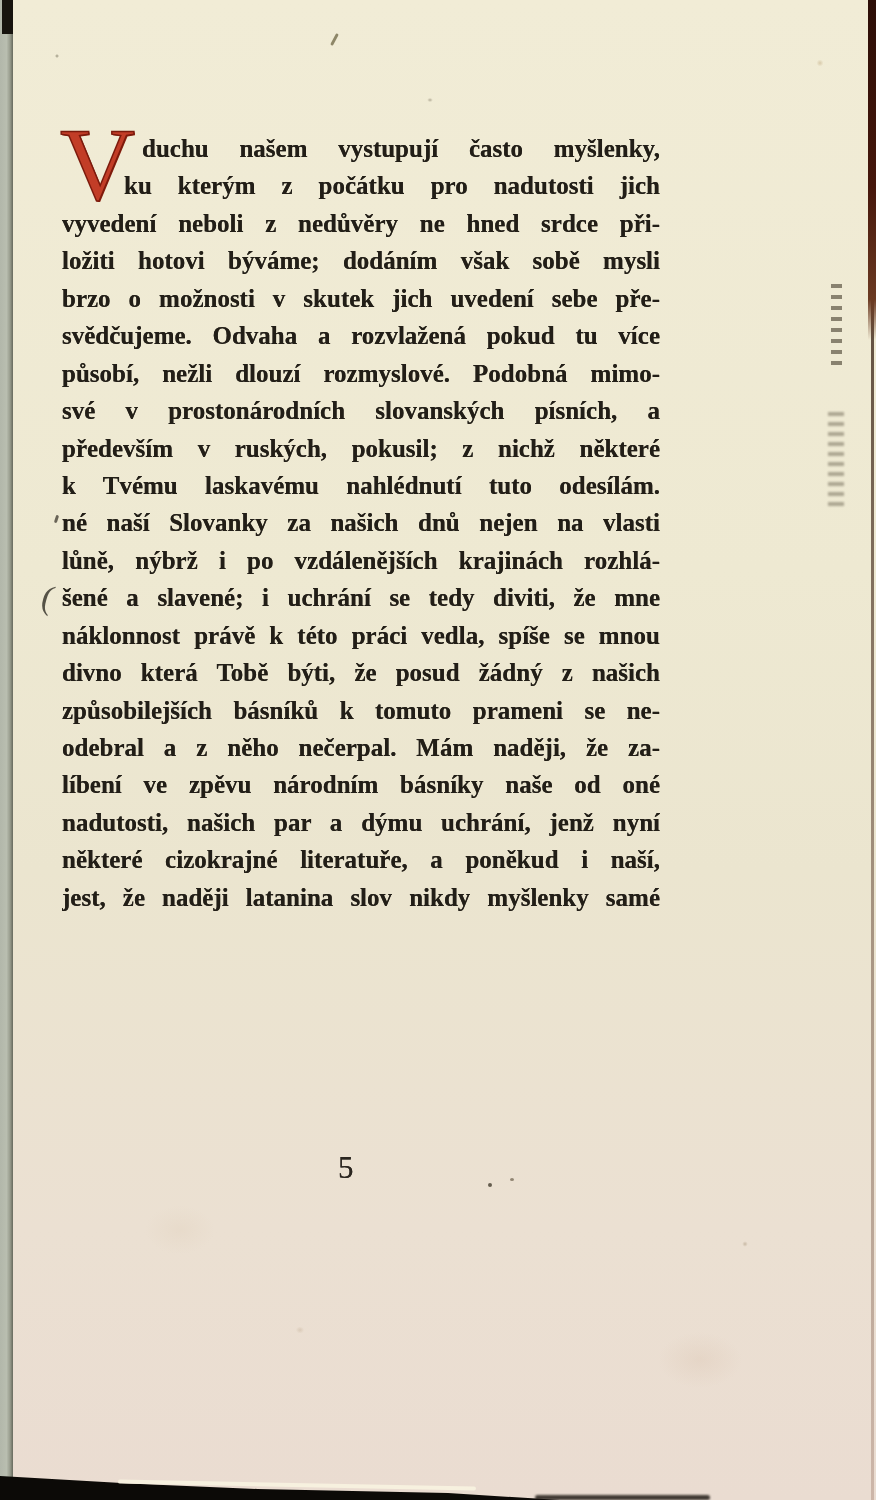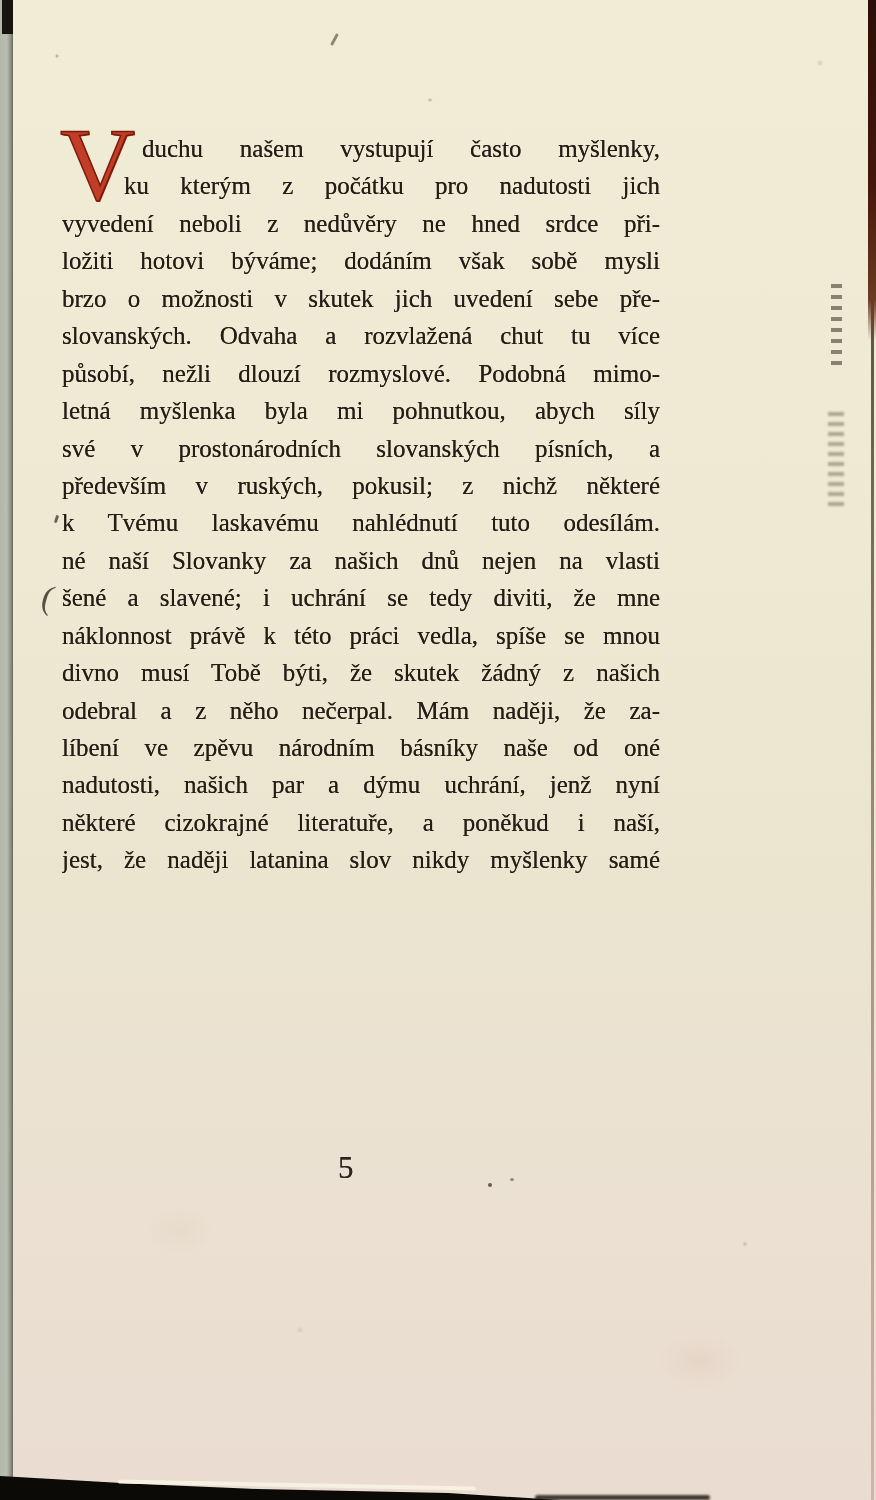--- a/index.html
+++ b/index.html
@@ -88,20 +88,21 @@
   }
   .text-block {
     position:absolute; left:62px; top:130px; width:598px; z-index:3;
   }
   .text-line {
     height:37.45px; line-height:37.45px;
     font-size:25px; color:#221e17;
     text-align:justify; text-align-last:justify; text-justify:inter-word;
     overflow:hidden;
     text-shadow:0 0 0.5px rgba(34,30,23,0.85);
+    font-weight:bold;
   }
   .text-line:nth-child(1) { padding-left:80px; }
   .text-line:nth-child(2) { padding-left:62px; }
   .page-number {
     position:absolute; left:338px; top:1150px;
     font-size:31px; color:#2b2620; z-index:3;
     text-shadow:0 0 0.5px rgba(34,30,23,0.85);
   }
 </style>
 </head>
@@ -125,30 +126,31 @@
   <div class="bleed-1"></div>
   <div class="bleed-2"></div>
 
   <div class="drop-cap">V</div>
   <div class="text-block">
       <div class="text-line">duchu našem vystupují často myšlenky,</div>
       <div class="text-line">ku kterým z počátku pro nadutosti jich</div>
       <div class="text-line">vyvedení neboli z nedůvěry ne hned srdce při-</div>
       <div class="text-line">ložiti hotovi býváme; dodáním však sobě mysli</div>
       <div class="text-line">brzo o možnosti v skutek jich uvedení sebe pře-</div>
-      <div class="text-line">slovanských. Odvaha a rozvlažená chut tu více</div>
+      <div class="text-line">svědčujeme. Odvaha a rozvlažená pokud tu více</div>
       <div class="text-line">působí, nežli dlouzí rozmyslové. Podobná mimo-</div>
-      <div class="text-line">letná myšlenka byla mi pohnutkou, abych síly</div>
       <div class="text-line">své v prostonárodních slovanských písních, a</div>
       <div class="text-line">především v ruských, pokusil; z nichž některé</div>
       <div class="text-line">k Tvému laskavému nahlédnutí tuto odesílám.</div>
       <div class="text-line">né naší Slovanky za našich dnů nejen na vlasti</div>
+      <div class="text-line">lůně, nýbrž i po vzdálenějších krajinách rozhlá-</div>
       <div class="text-line">šené a slavené; i uchrání se tedy diviti, že mne</div>
       <div class="text-line">náklonnost právě k této práci vedla, spíše se mnou</div>
-      <div class="text-line">divno musí Tobě býti, že skutek žádný z našich</div>
+      <div class="text-line">divno která Tobě býti, že posud žádný z našich</div>
+      <div class="text-line">způsobilejších básníků k tomuto prameni se ne-</div>
       <div class="text-line">odebral a z něho nečerpal. Mám naději, že za-</div>
       <div class="text-line">líbení ve zpěvu národním básníky naše od oné</div>
       <div class="text-line">nadutosti, našich par a dýmu uchrání, jenž nyní</div>
       <div class="text-line">některé cizokrajné literatuře, a poněkud i naší,</div>
       <div class="text-line">jest, že naději latanina slov nikdy myšlenky samé</div>
     </div>
   <div class="page-number">5</div>
 
 </div>
 

